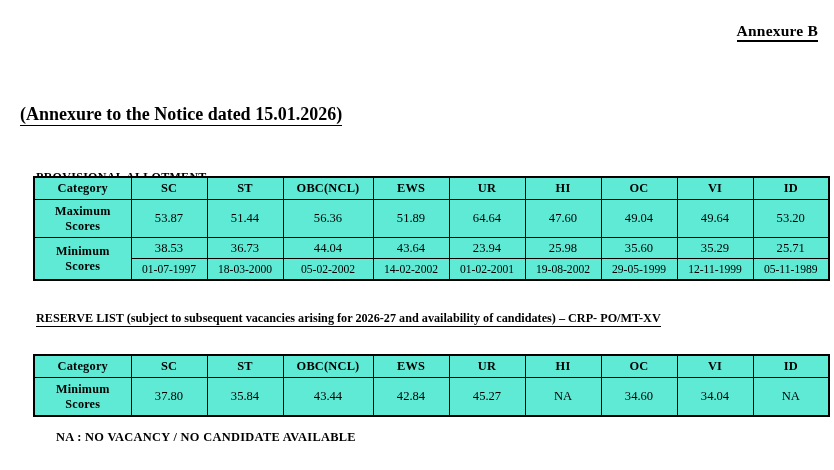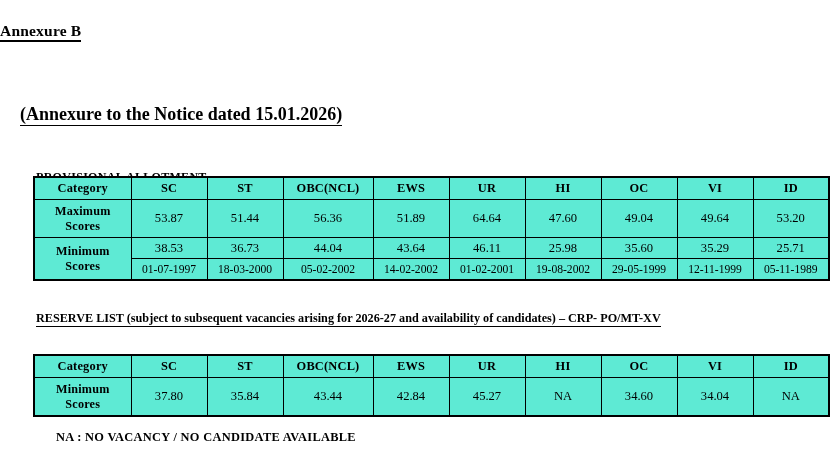--- a/index.html
+++ b/index.html
@@ -21,21 +21,21 @@
     height: 470px;
     box-sizing: border-box;
   }
 
   
   .doc-title {
     position: absolute;
     top: 22px;
     left: 0;
     width: 818px;
-    text-align: left;
+    text-align: right;
     font-size: 15.5px;
     font-weight: bold;
     letter-spacing: 0.2px;
   }
   .doc-title span {
     border-bottom: 2px solid #000;
     padding-bottom: 1px;
   }
 
   .subtitle {
@@ -223,21 +223,21 @@
 
       <tr>
         <td class="rowlabel" rowspan="2">
           <div>Minimum</div>
           <div>Scores</div>
         </td>
         <td class="val split">38.53</td>
         <td class="val split">36.73</td>
         <td class="val split">44.04</td>
         <td class="val split">43.64</td>
-        <td class="val split">46.11</td>
+        <td class="val split">23.94</td>
         <td class="val split">25.98</td>
         <td class="val split">35.60</td>
         <td class="val split">35.29</td>
         <td class="val split">25.71</td>
       </tr>
 
       <tr>
         <td class="datecell split">01-07-1997</td>
         <td class="datecell split">18-03-2000</td>
         <td class="datecell split">05-02-2002</td>

